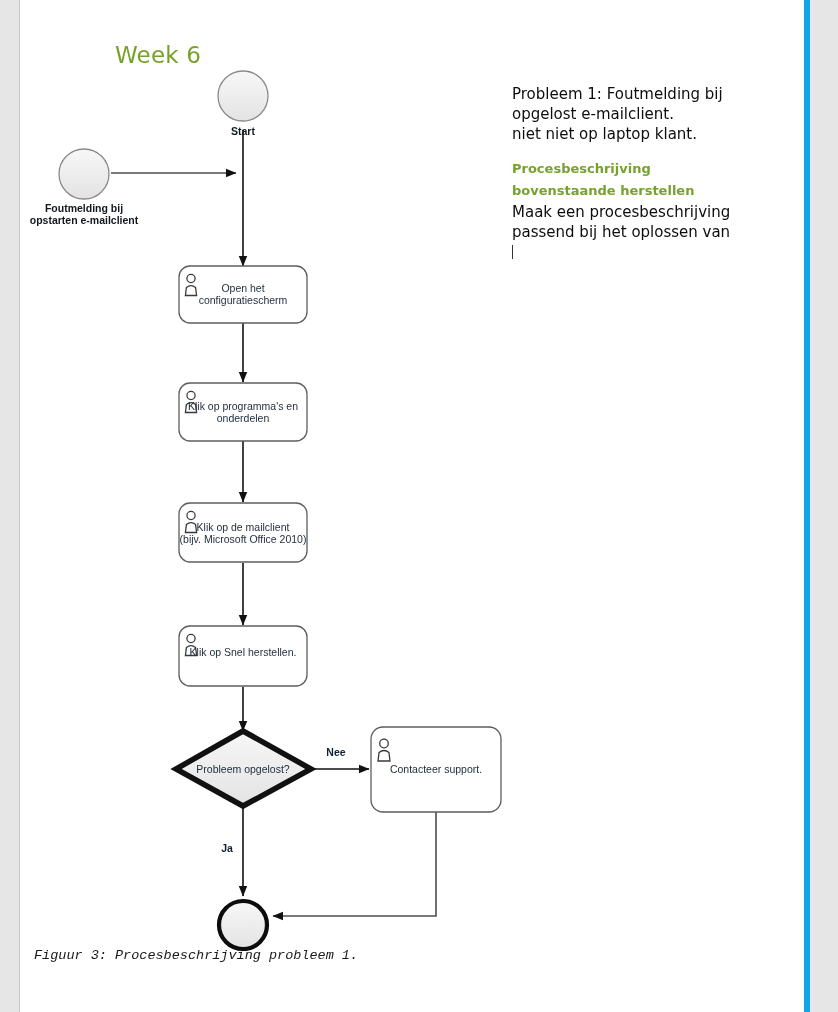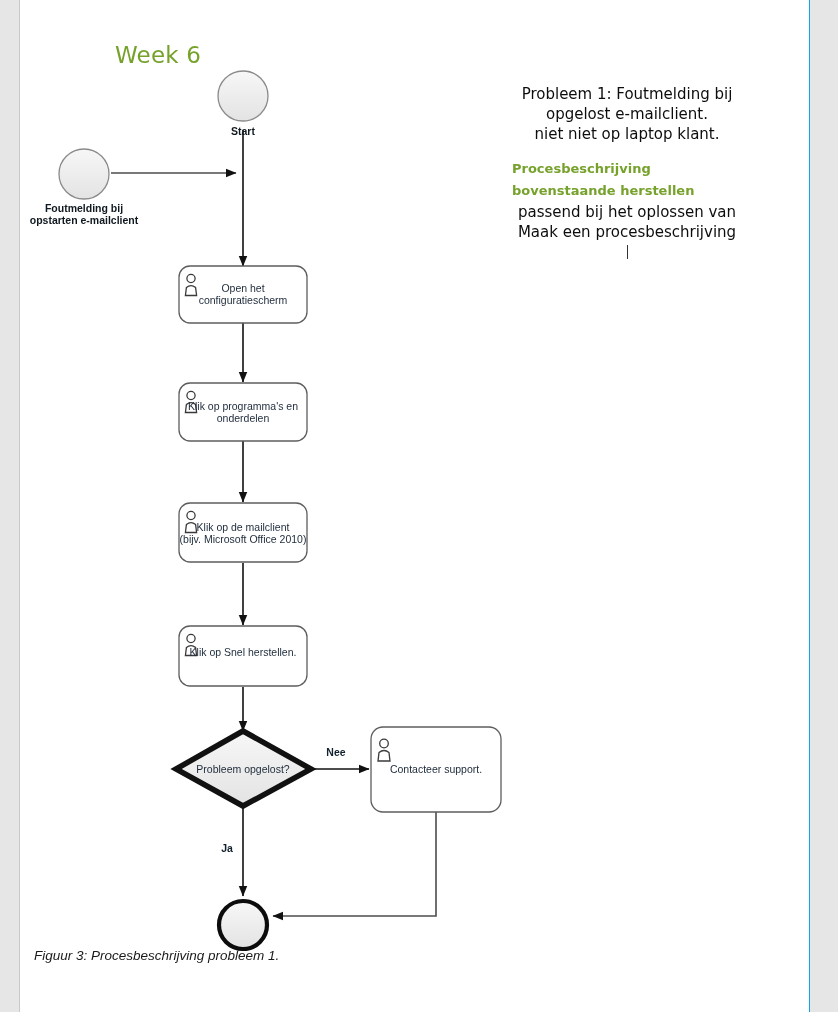--- a/index.html
+++ b/index.html
@@ -22,21 +22,21 @@
     background: #e6e6e6;
   }
   #page {
     position: absolute;
     left: 19px;
     top: 0;
     width: 791px;
     height: 1012px;
     background: #ffffff;
     border-left: 1px solid #c9c9c9;
-    border-right: 1px solid #0ea5e9;
+    border-right: 6px solid #0ea5e9;
     box-sizing: border-box;
   }
 
   
   #week-heading {
     position: absolute;
     left: 95px;
     top: 42px;
     font-size: 23px;
     color: #76a22c;
@@ -47,21 +47,21 @@
 
   #sidenote {
     position: absolute;
     left: 492px;
     top: 84px;
     width: 230px;
     font-size: 15px;
     line-height: 20px;
     color: #0d0d0d;
   }
-  #sidenote .para { margin: 0; text-align: center; }
+  #sidenote .para { margin: 0; }
   #sidenote .gap { height: 14px; }
   #sidenote .subhead {
     color: #76a22c;
     font-size: 13px;
     line-height: 21px;
     font-weight: bold;
     margin: 0 0 1px 0;
   }
   .caret {
     display: inline-block;
@@ -69,21 +69,21 @@
     height: 14px;
     background: #333;
     vertical-align: -2px;
     margin-left: 0px;
   }
 
   #caption {
     position: absolute;
     left: 14px;
     top: 948px;
-    font-family: Liberation Sans, sans-serif;
+    font-family: Liberation Mono, monospace;
     font-style: italic;
     font-size: 13.5px;
     color: #1a1a1a;
     white-space: nowrap;
   }
 
   
   #diagram {
     position: absolute;
     left: 0;
@@ -119,22 +119,22 @@
 
     <div id="week-heading">Week 6</div>
 
     <div id="sidenote">
       <p class="para">Probleem 1: Foutmelding bij</p>
       <p class="para">opgelost e-mailclient.</p>
       <p class="para">niet niet op laptop klant.</p>
       <div class="gap"></div>
       <p class="subhead">Procesbeschrijving</p>
       <p class="subhead">bovenstaande herstellen</p>
+      <p class="para">Maak een procesbeschrijving</p>
       <p class="para">passend bij het oplossen van</p>
-      <p class="para">Maak een procesbeschrijving</p>
       <p class="para"><span class="caret"></span></p>
     </div>
 
     <div id="diagram">
       <svg width="791" height="1012" viewBox="0 0 791 1012" xmlns="http://www.w3.org/2000/svg">
         <defs>
           <linearGradient id="shapeGrad" x1="0" y1="0" x2="0" y2="1">
             <stop offset="0%" stop-color="#f7f7f7"></stop>
             <stop offset="100%" stop-color="#e3e3e3"></stop>
           </linearGradient>

